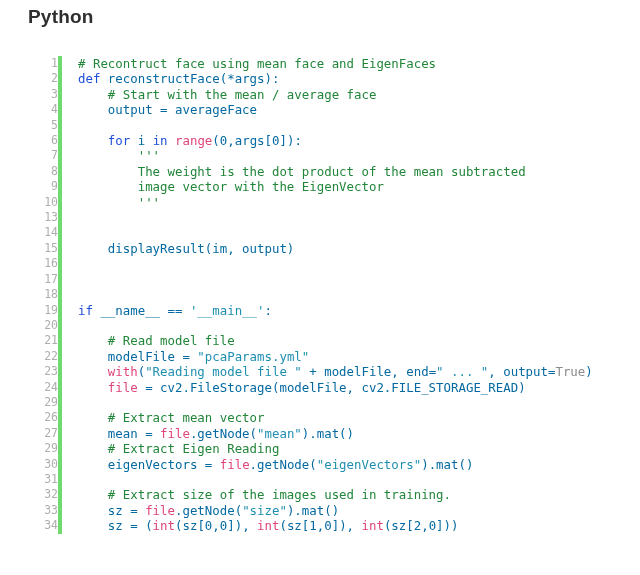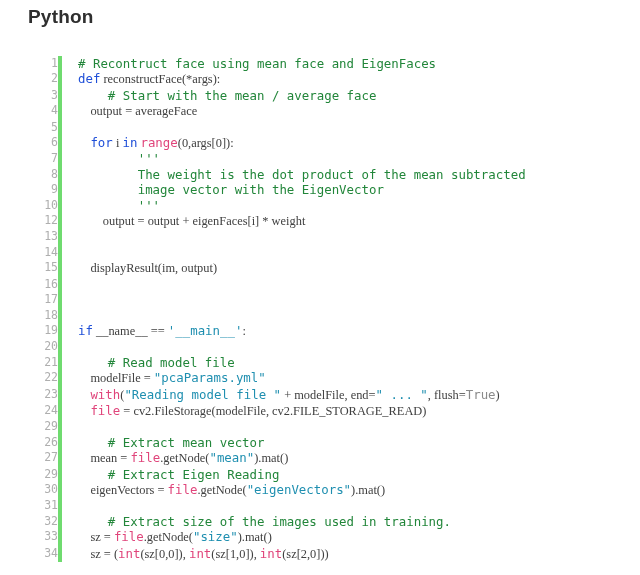--- a/index.html
+++ b/index.html
@@ -67,21 +67,21 @@
     padding: 0 0 0 16px;
     vertical-align: top;
     font-family: "DejaVu Sans Mono", monospace;
     font-size: 12.4px;
     line-height: 15.4px;
     color: #1a1a1a;
     white-space: pre;
   }
 
   
-  .t-plain   { color: #404040; font-family: Liberation Serif, serif; }
+  .t-plain   { color: #0369a1; }
   .t-comment { color: #22863a; }
   .t-string  { color: #1f8fb0; }
   .t-doc     { color: #22863a; }
   .t-keyword { color: #1f4fd8; font-weight: normal; }
   .t-builtin { color: #e0457b; }
   .t-const   { color: #8a8a8a; }
 </style>
 </head>
 <body>
 
@@ -134,25 +134,20 @@
           <td class="gutter-cell">9</td>
           <td class="rule-cell"></td>
           <td class="code-cell"><span class="t-doc">        image vector with the EigenVector</span></td>
         </tr>
         <tr class="code-row">
           <td class="gutter-cell">10</td>
           <td class="rule-cell"></td>
           <td class="code-cell"><span class="t-doc">        '''</span></td>
         </tr>
         <tr class="code-row">
-          <td class="gutter-cell">12</td>
-          <td class="rule-cell"></td>
-          <td class="code-cell"><span class="t-plain">        output = output + eigenFaces[i] * weight</span></td>
-        </tr>
-        <tr class="code-row">
           <td class="gutter-cell">13</td>
           <td class="rule-cell"></td>
           <td class="code-cell">&nbsp;</td>
         </tr>
         <tr class="code-row">
           <td class="gutter-cell">14</td>
           <td class="rule-cell"></td>
           <td class="code-cell">&nbsp;</td>
         </tr>
         <tr class="code-row">
@@ -191,21 +186,21 @@
           <td class="code-cell"><span class="t-comment">    # Read model file</span></td>
         </tr>
         <tr class="code-row">
           <td class="gutter-cell">22</td>
           <td class="rule-cell"></td>
           <td class="code-cell"><span class="t-plain">    modelFile = </span><span class="t-string">"pcaParams.yml"</span></td>
         </tr>
         <tr class="code-row">
           <td class="gutter-cell">23</td>
           <td class="rule-cell"></td>
-          <td class="code-cell"><span class="t-plain">    </span><span class="t-builtin">with</span><span class="t-plain">(</span><span class="t-string">"Reading model file "</span><span class="t-plain"> + modelFile, end=</span><span class="t-string">" ... "</span><span class="t-plain">, flush=</span><span class="t-const">True</span><span class="t-plain">)</span></td>
+          <td class="code-cell"><span class="t-plain">    </span><span class="t-builtin">with</span><span class="t-plain">(</span><span class="t-string">"Reading model file "</span><span class="t-plain"> + modelFile, end=</span><span class="t-string">" ... "</span><span class="t-plain">, output=</span><span class="t-const">True</span><span class="t-plain">)</span></td>
         </tr>
         <tr class="code-row">
           <td class="gutter-cell">24</td>
           <td class="rule-cell"></td>
           <td class="code-cell"><span class="t-plain">    </span><span class="t-builtin">file</span><span class="t-plain"> = cv2.FileStorage(modelFile, cv2.FILE_STORAGE_READ)</span></td>
         </tr>
         <tr class="code-row">
           <td class="gutter-cell">29</td>
           <td class="rule-cell"></td>
           <td class="code-cell">&nbsp;</td>

